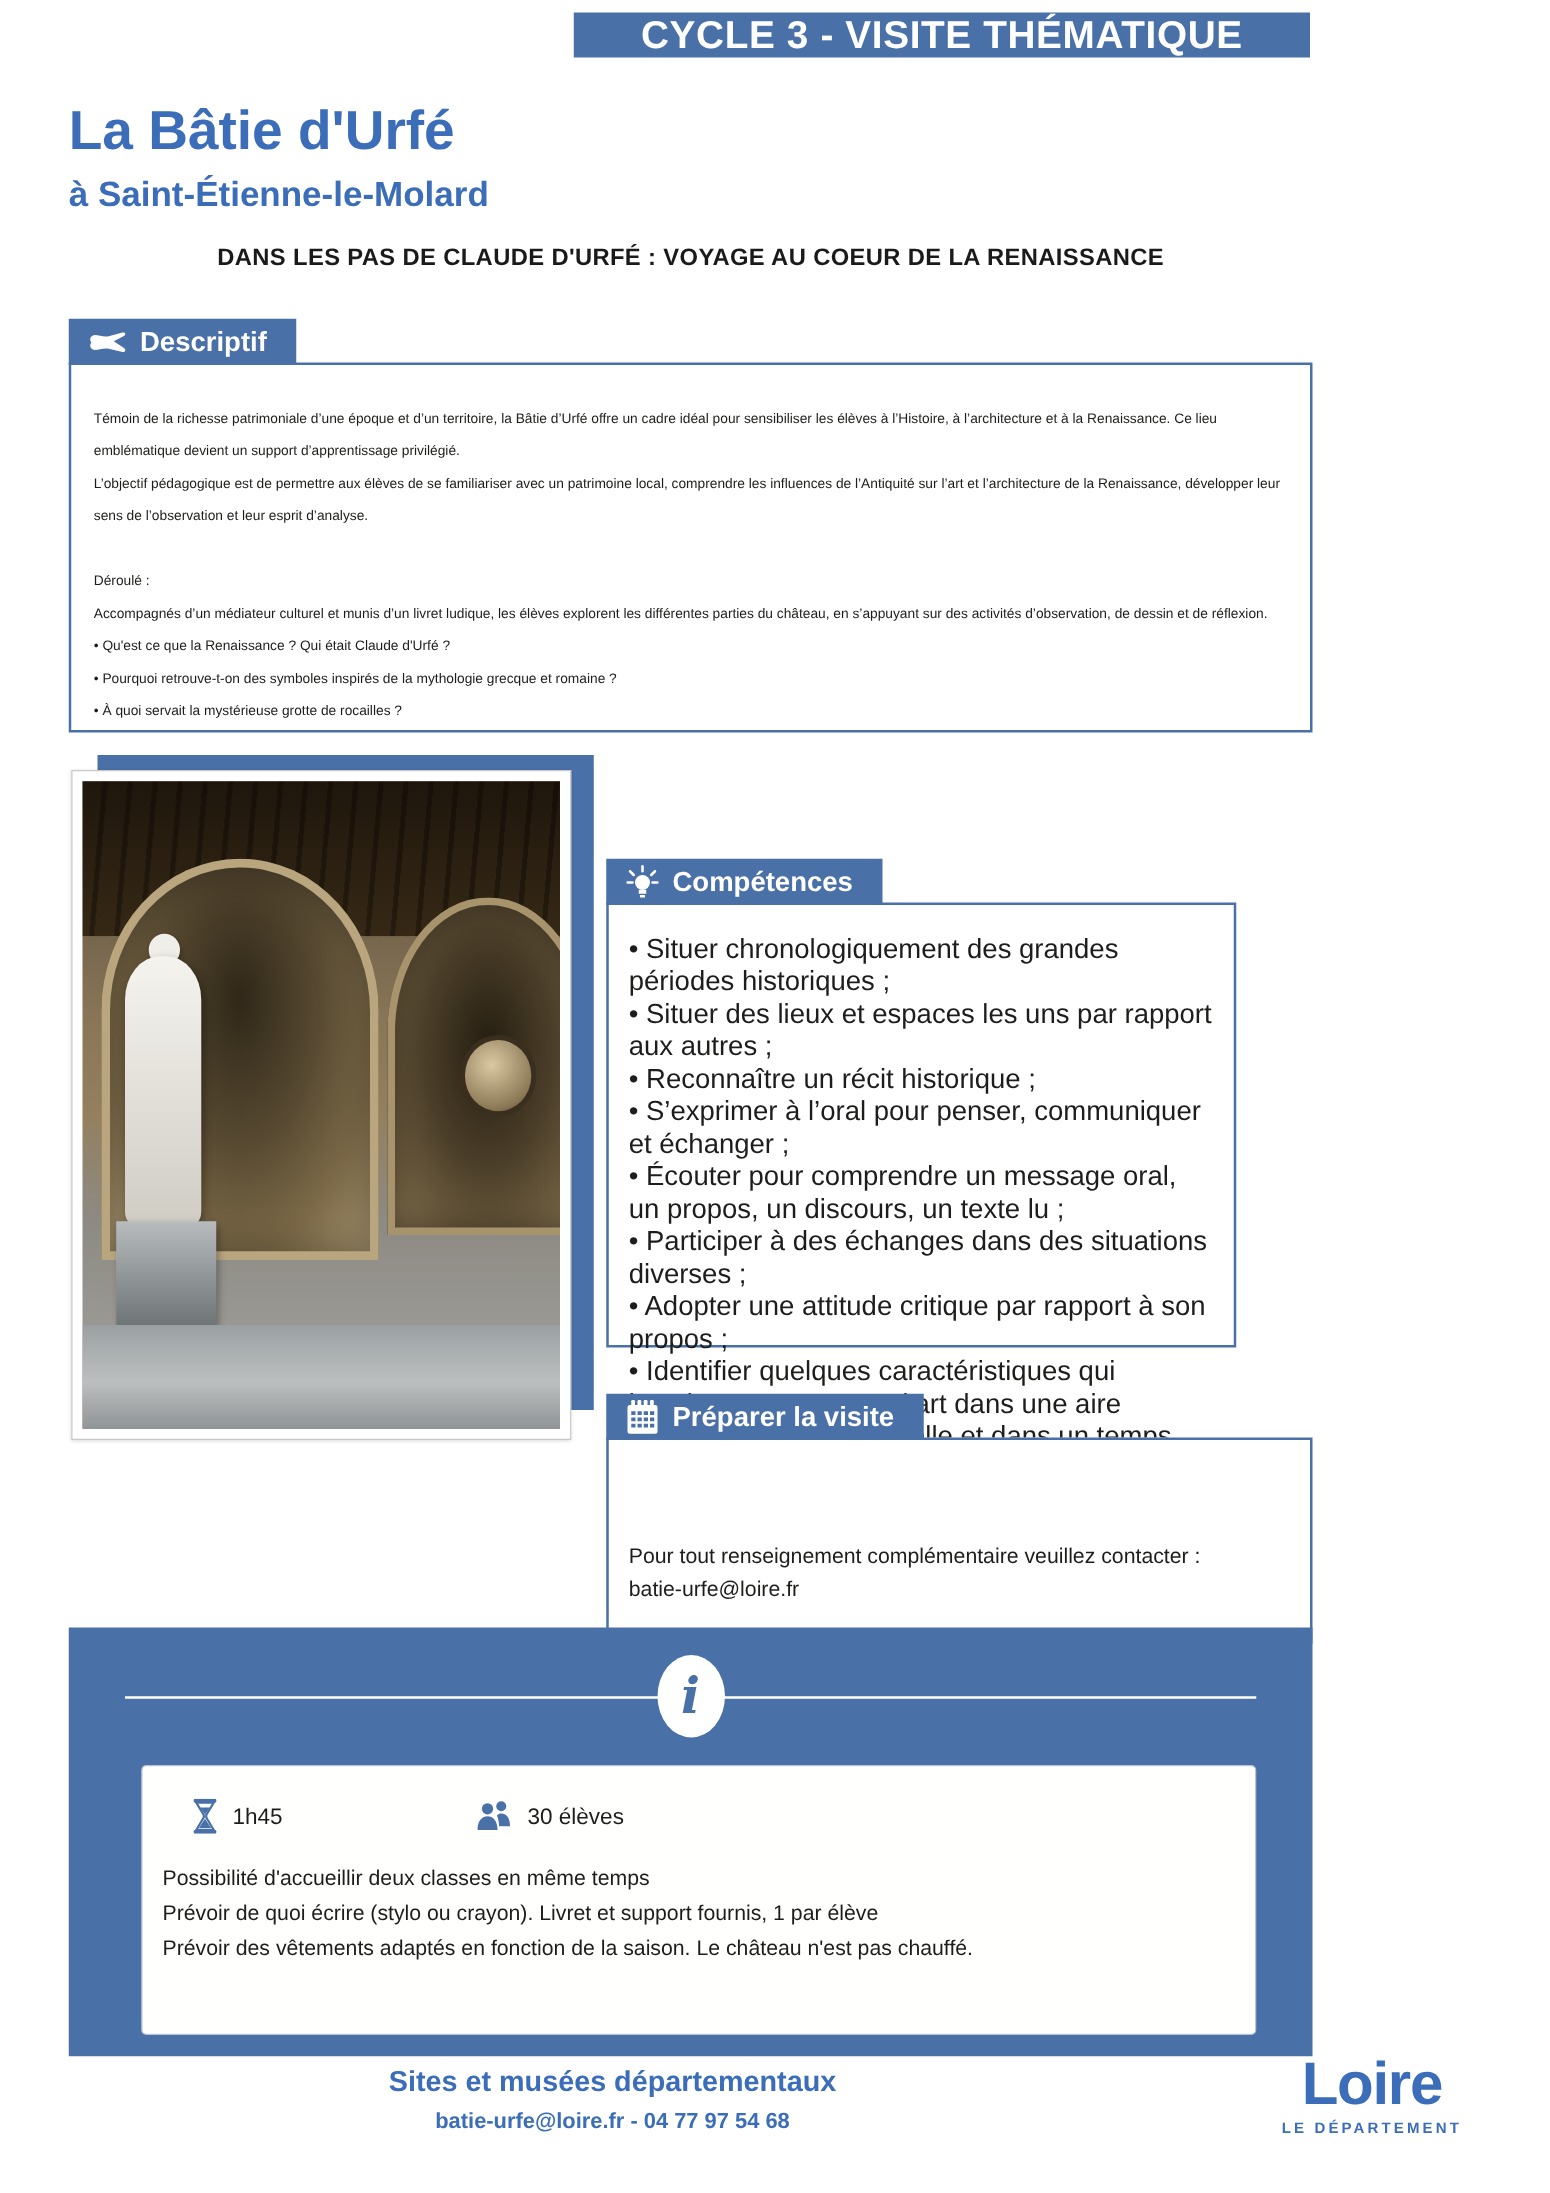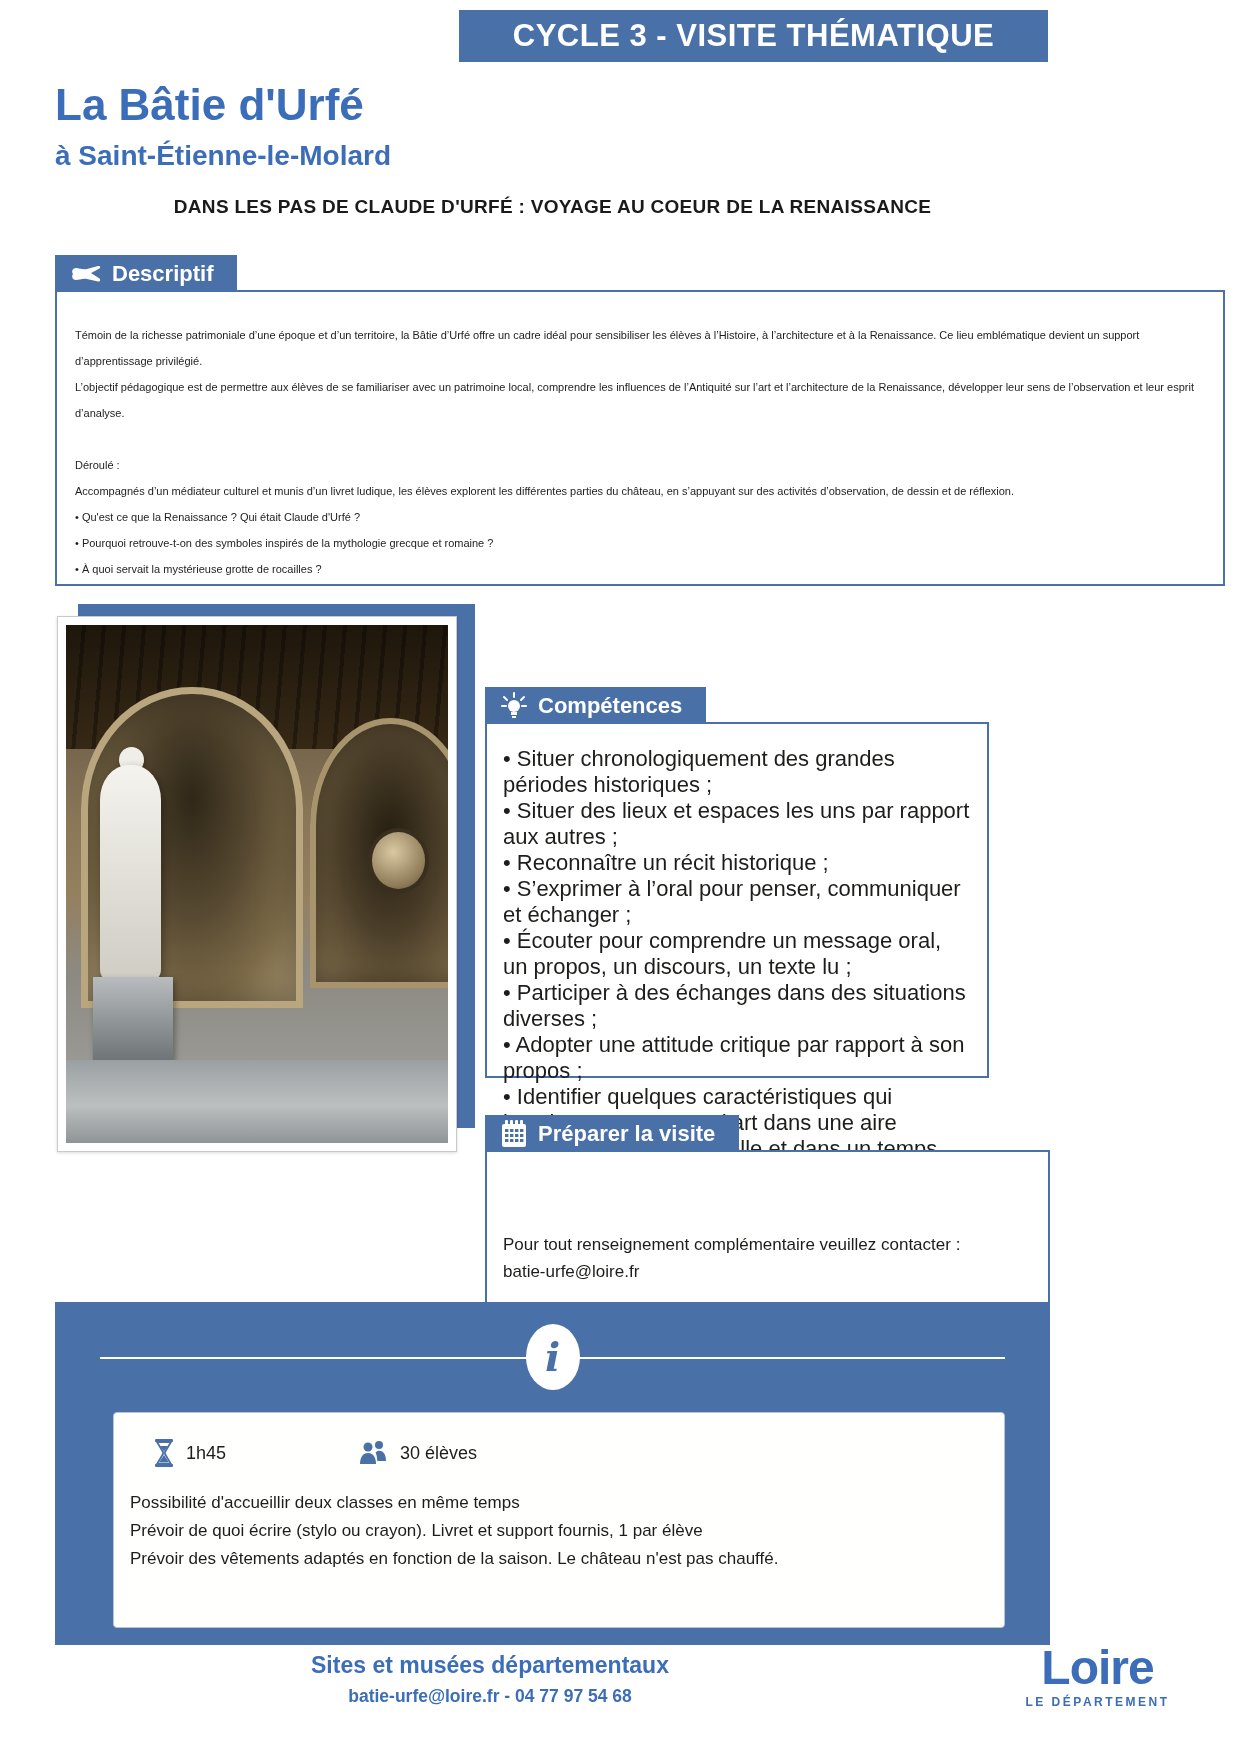--- a/index.html
+++ b/index.html
@@ -5,21 +5,21 @@
   * { margin:0; padding:0; box-sizing:border-box; }
   html,body { background:#ffffff; }
   .page {
     position:relative; width:1240px; height:1754px; margin:0 auto;
     background:#ffffff; overflow:hidden;
     font-family:"Liberation Sans", sans-serif; color:#1d1d1b;
   }
 
   
   .cycle-banner {
-    position:absolute; left:459px; top:10px; width:589px; height:52px;
+    position:absolute; left:459px; top:10px; width:589px; height:36px;
     background:#4a70a8; color:#ffffff; display:flex; align-items:center; justify-content:center;
     font-size:31px; font-weight:bold; letter-spacing:0.5px;
   }
 
   
   .page-title { position:absolute; left:55px; top:80px; font-size:44px; font-weight:bold; color:#3b6db8; }
   .page-subtitle { position:absolute; left:55px; top:140px; font-size:28px; font-weight:bold; color:#3b6db8; }
   .page-tagline {
     position:absolute; left:55px; top:196px; width:995px; text-align:center;
     font-size:19px; font-weight:bold; color:#1a1a1a; letter-spacing:0.3px;
@@ -29,21 +29,21 @@
   .panel { position:absolute; background:#ffffff; border:2px solid #4a70a8; }
   .panel-tab {
     position:absolute; left:-2px; bottom:100%; height:37px;
     background:#4a70a8; color:#ffffff;
     display:flex; align-items:center; gap:11px; padding:0 24px 0 16px;
     font-size:22px; font-weight:bold; white-space:nowrap;
   }
   .panel-tab .tab-icon { display:flex; align-items:center; }
 
   
-  .descriptif-panel { left:55px; top:290px; width:1170px; height:296px; }
+  .descriptif-panel { left:55px; top:290px; width:995px; height:296px; }
   .descriptif-body { padding:30px 18px 0 18px; font-size:11px; line-height:26px; }
   .descriptif-body p { margin:0; }
   .deroule-label { margin-top:26px !important; }
   .descriptif-body ul { list-style:none; }
 
   
   .photo-backdrop { position:absolute; left:78px; top:604px; width:397px; height:524px; background:#4a70a8; }
   .photo-frame {
     position:absolute; left:57px; top:616px; width:400px; height:536px;
     background:#ffffff; border:1px solid #c9c9c9; padding:8px;
@@ -93,21 +93,21 @@
   
   .info-banner { position:absolute; left:55px; top:1302px; width:995px; height:343px; background:#4a70a8; }
   .info-divider { position:absolute; top:55px; left:45px; right:45px; height:2px; background:#ffffff; }
   .info-circle { position:absolute; top:22px; left:50%; transform:translateX(-50%);
     width:54px; height:66px; background:#ffffff; border-radius:50%;
     display:flex; align-items:center; justify-content:center; }
   .info-circle span { font-family:"DejaVu Serif", serif; font-style:italic; font-weight:bold;
     font-size:40px; color:#4a70a8; line-height:1; }
   .info-card { position:absolute; left:58px; top:110px; width:892px; height:216px;
     background:#fffffe; border:1px solid #b8c4d6; border-radius:4px; }
-  .meta-row { display:flex; align-items:center; gap:2px; padding:26px 0 0 40px; font-size:18px; }
+  .meta-row { display:flex; align-items:center; gap:24px; padding:26px 0 0 40px; font-size:18px; }
   .meta-item { display:flex; align-items:center; gap:12px; }
   .meta-item + .meta-item { margin-left:130px; }
   .notes { padding:22px 20px 0 16px; font-size:17px; line-height:28px; }
 
   
   .footer-center { position:absolute; left:0; top:1652px; width:980px; text-align:center; color:#3b6db8; }
   .footer-title { font-size:23px; font-weight:bold; }
   .footer-contact { margin-top:7px; font-size:17.5px; font-weight:bold; }
   .loire-logo { position:absolute; left:1005px; top:1644px; width:185px; text-align:center; color:#3b6db8; }
   .loire-logo-title { font-size:48px; font-weight:bold; letter-spacing:-1px; line-height:1; }

